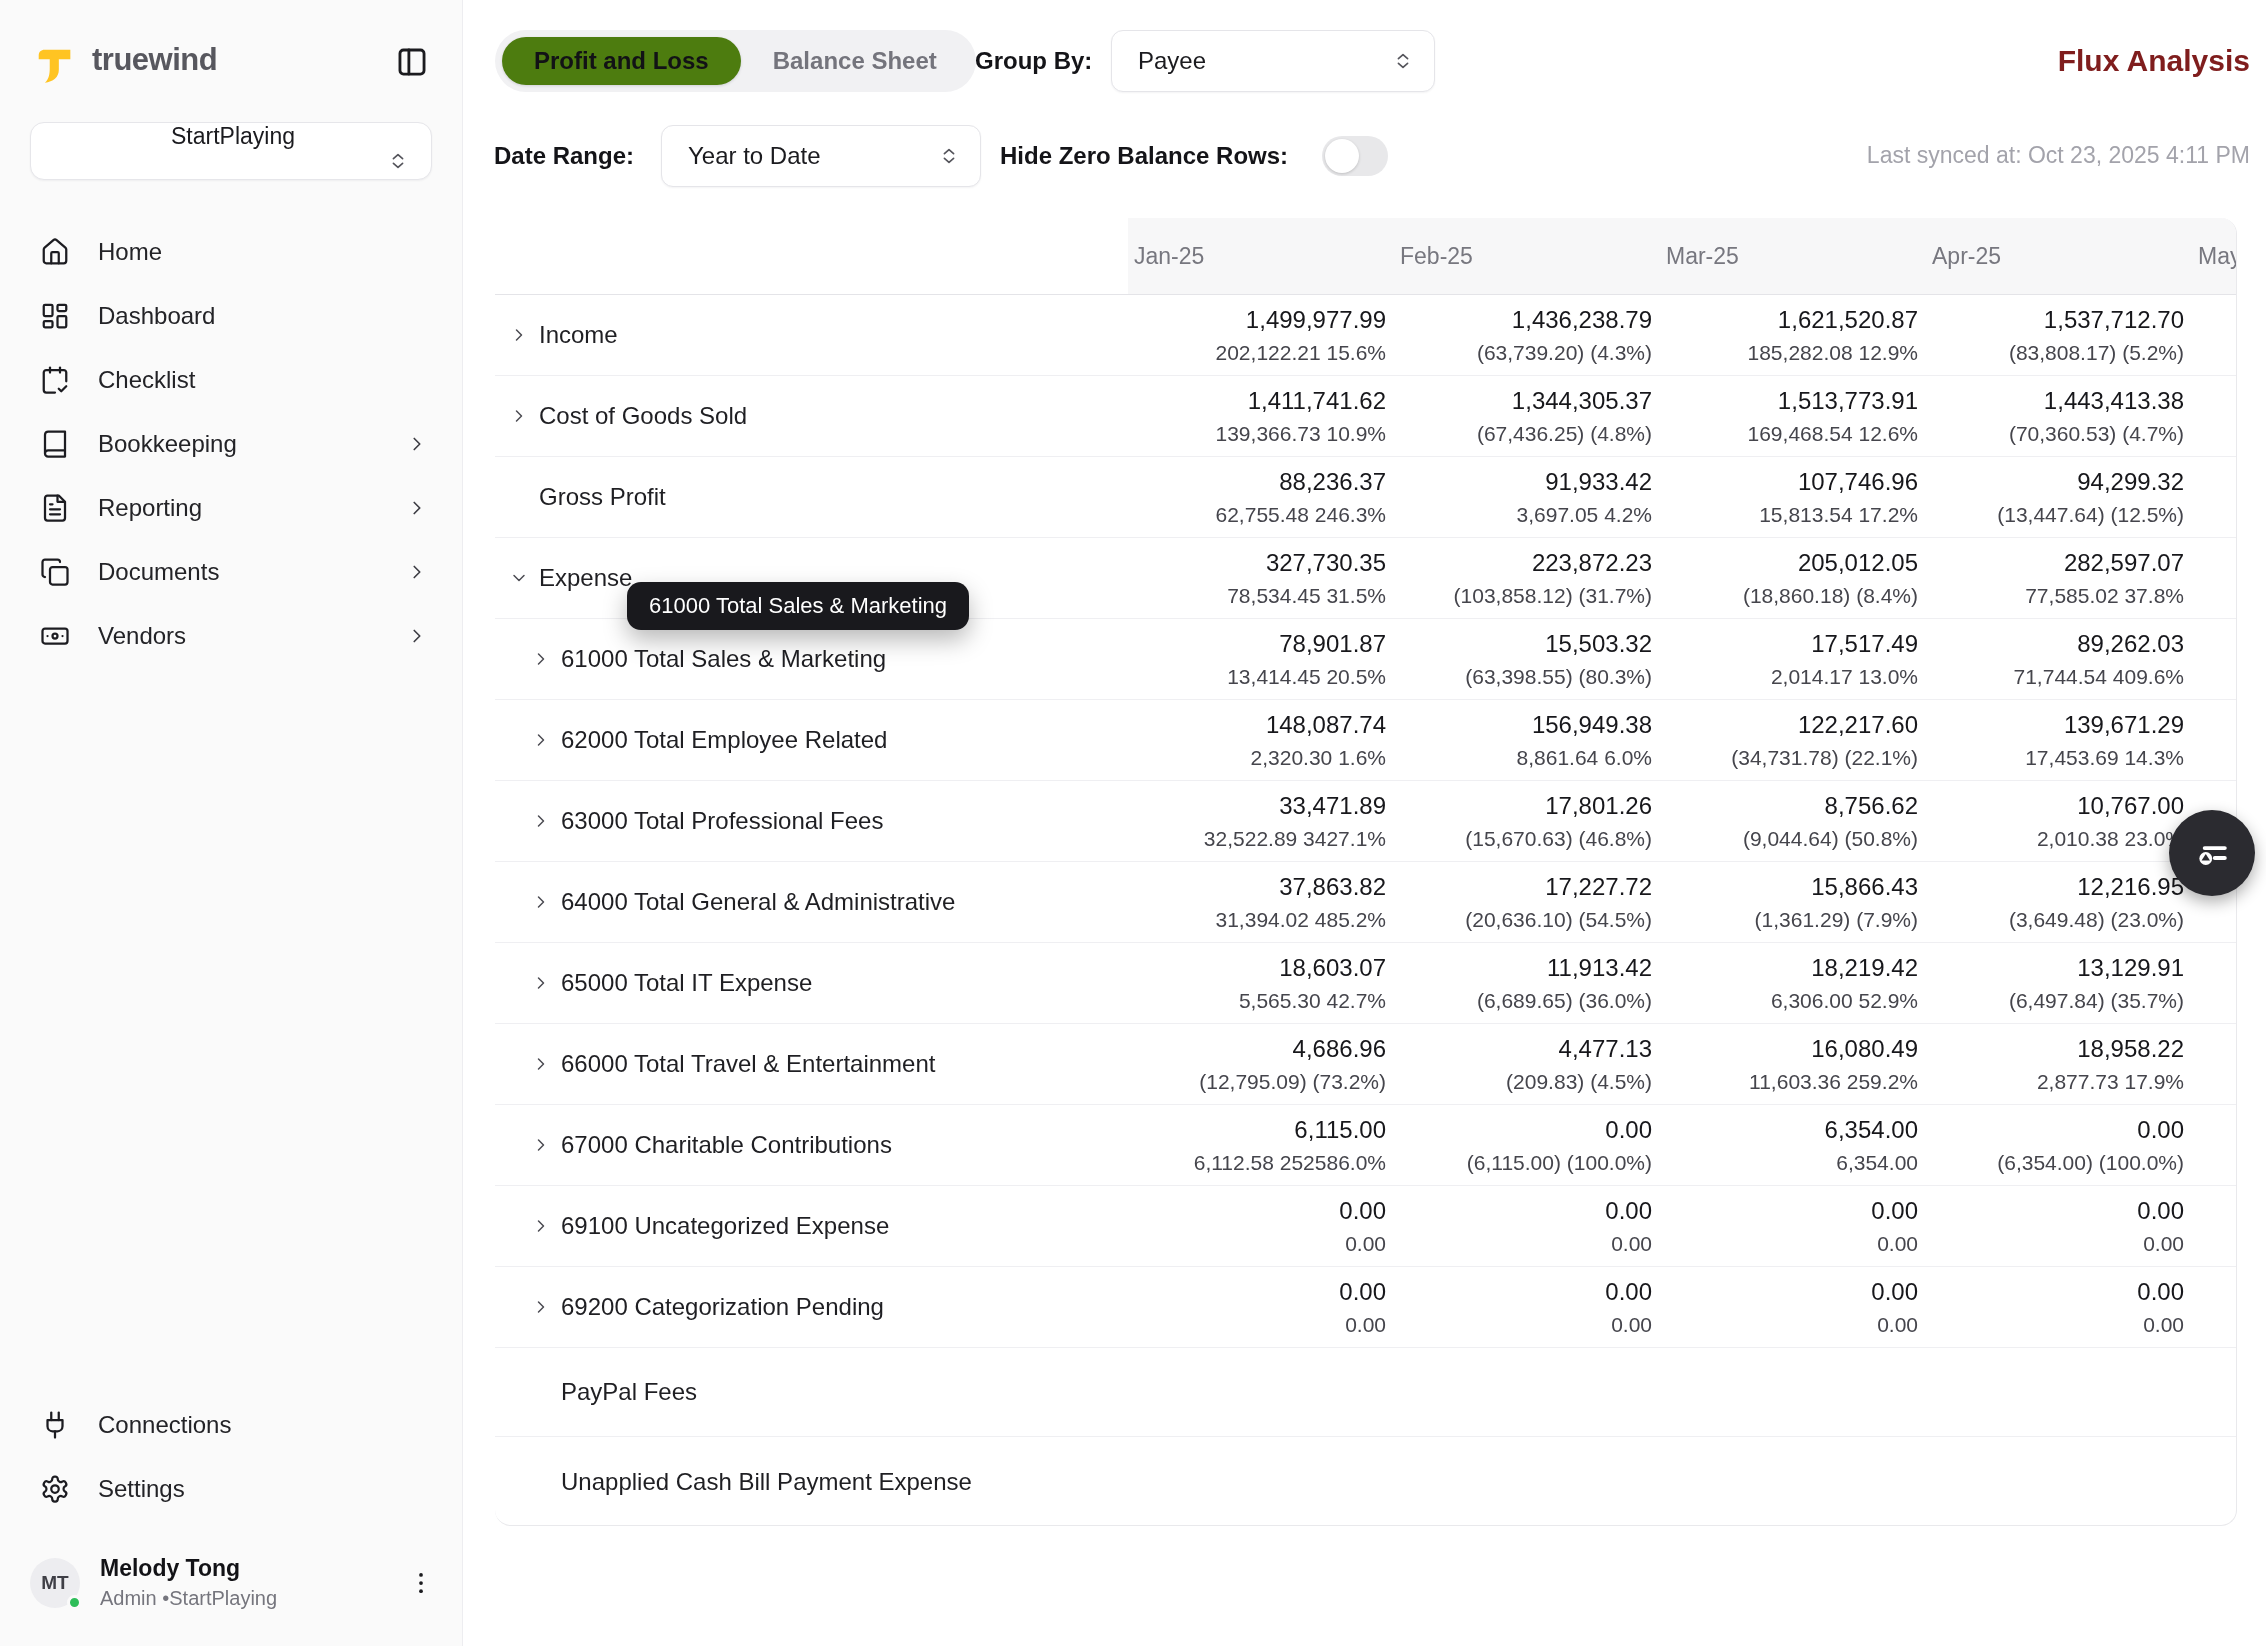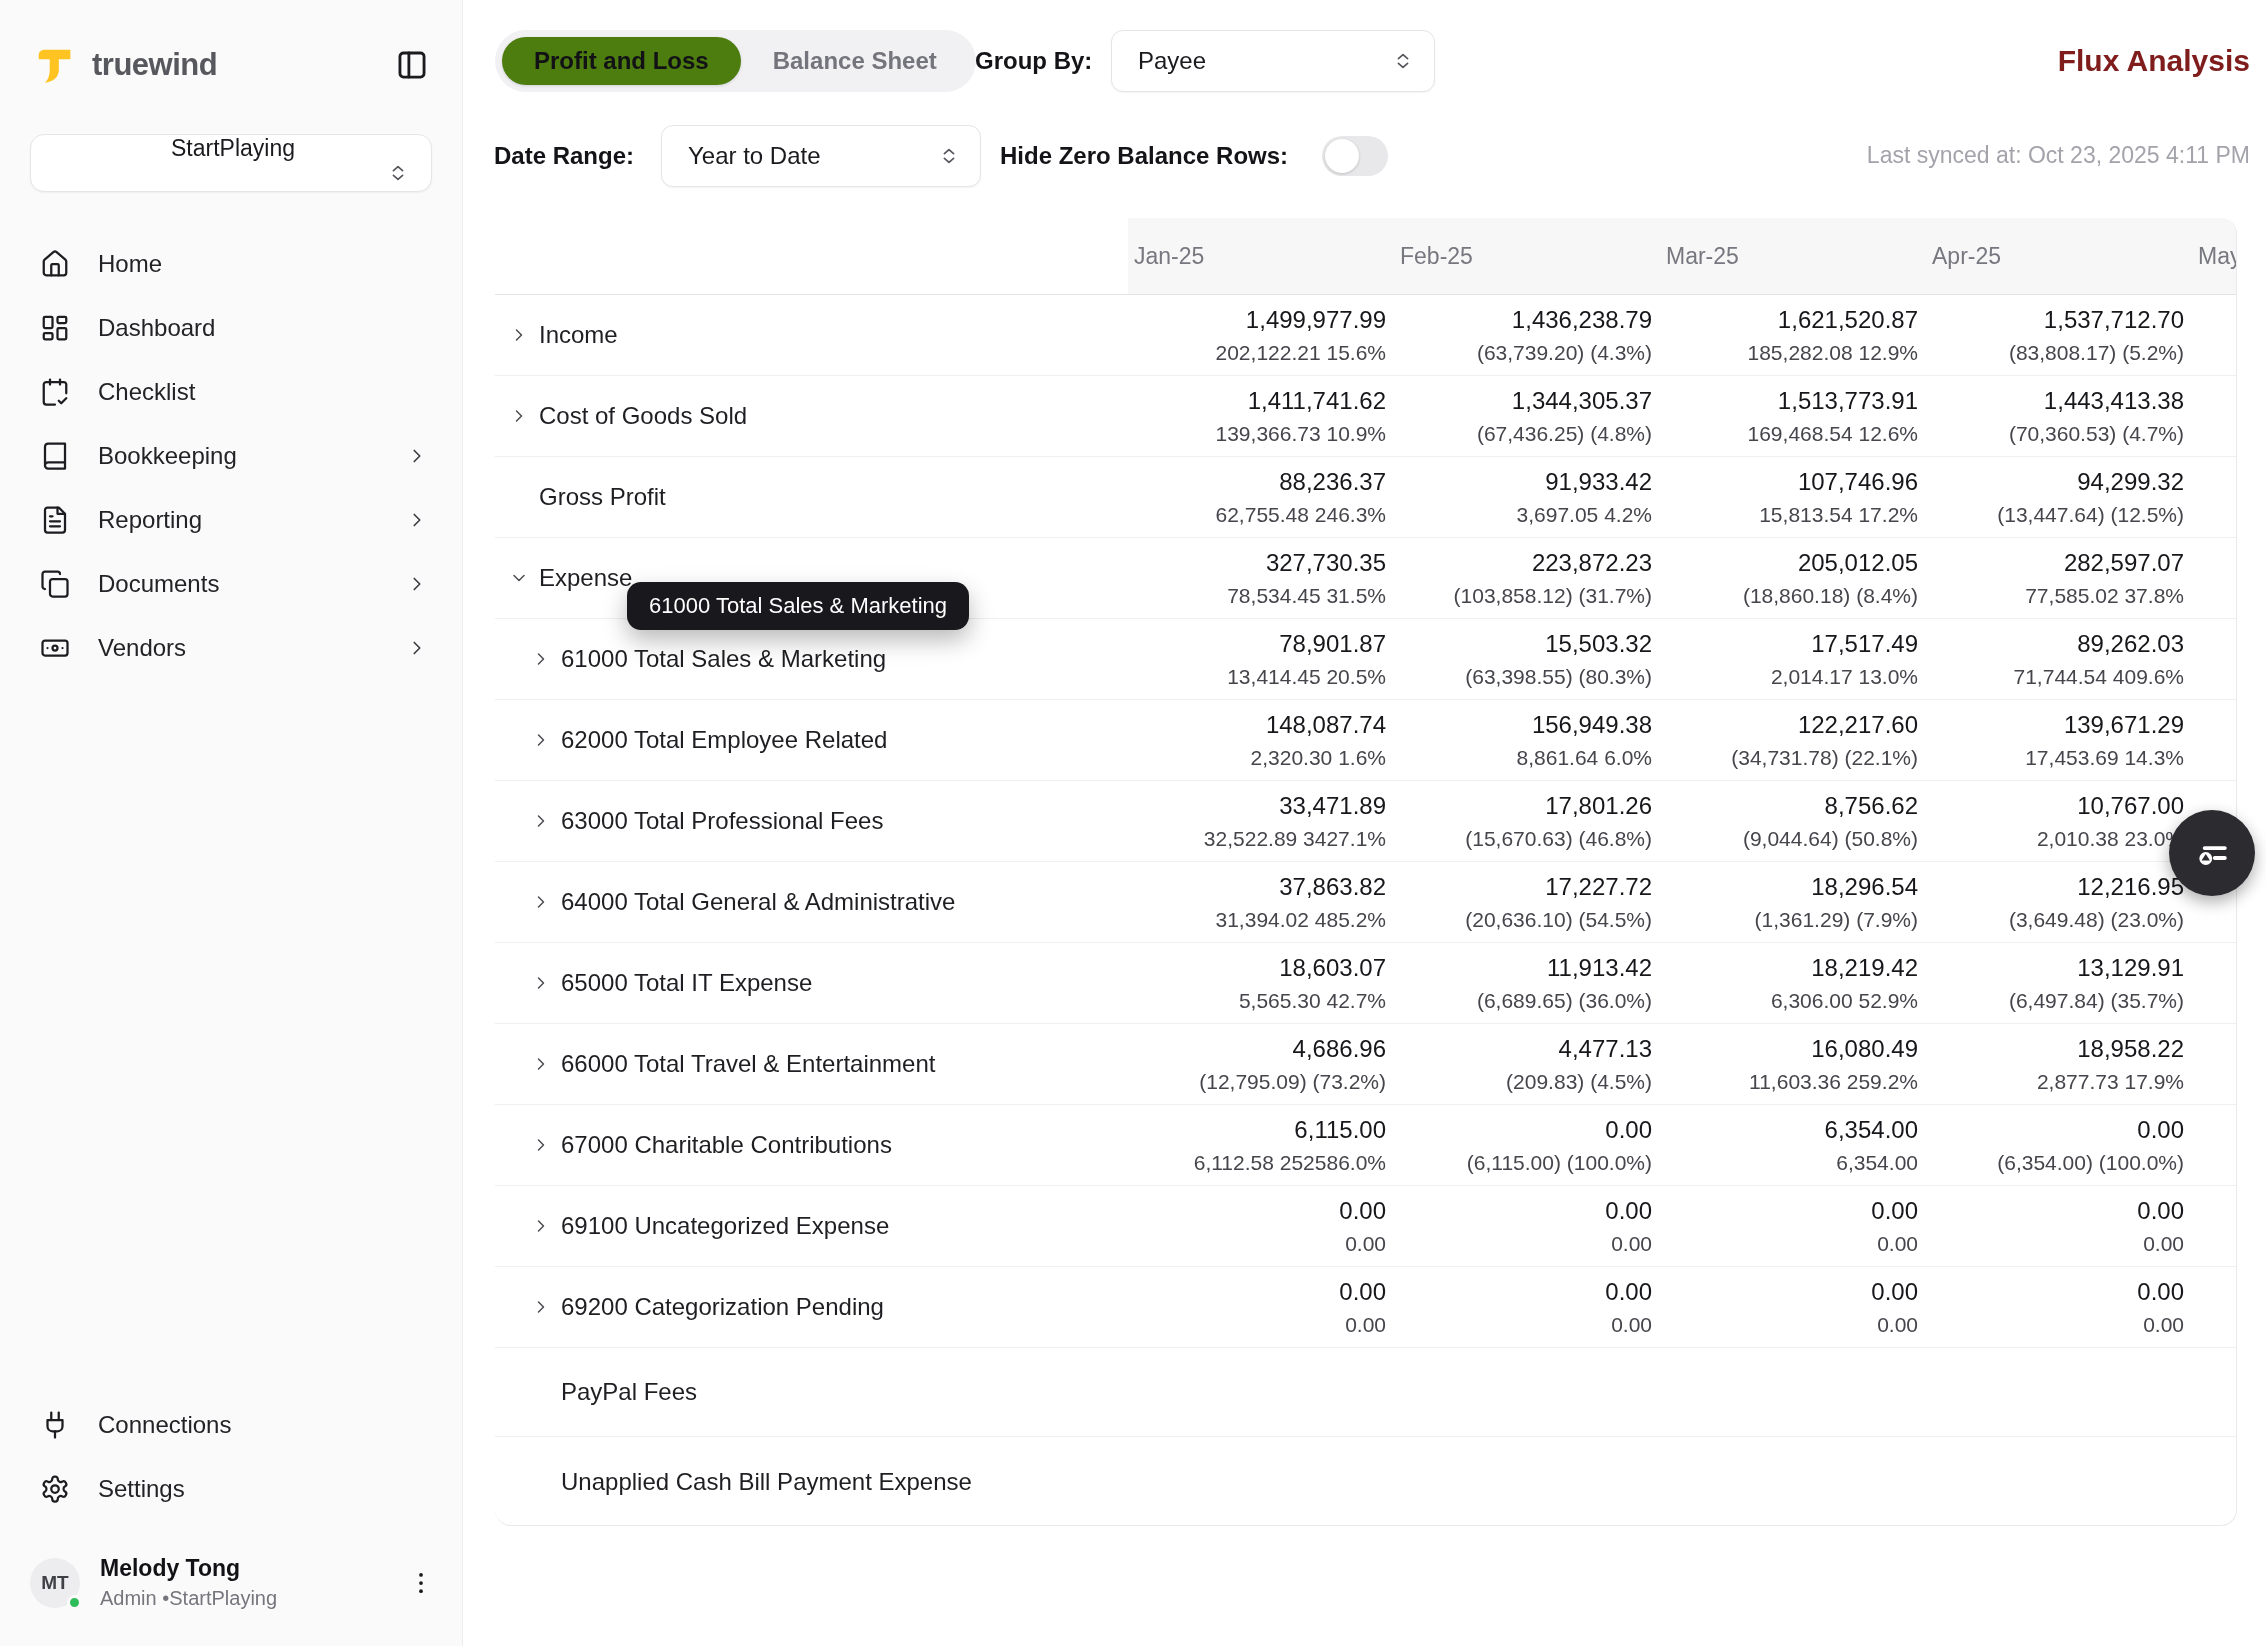--- a/index.html
+++ b/index.html
@@ -2,21 +2,21 @@
 <html><head>
 <meta charset="utf-8">
 <style>
   * { margin:0; padding:0; box-sizing:border-box; }
   html,body { width:2266px; height:1646px; font-family:"Liberation Sans", sans-serif; background:#fff; }
   #root { position:relative; width:2266px; height:1646px; overflow:hidden; background:#fff; }
 
   
   .sidebar { position:absolute; left:0; top:0; bottom:0; width:463px; background:#fafafa;
              border-right:1px solid #ededf0; display:flex; flex-direction:column; }
-  .logo-row { display:flex; align-items:center; margin:42px 30px 12px 32px; }
+  .logo-row { display:flex; margin:42px 30px 0 32px; }
   .logo-mark { width:46px; height:46px; flex:0 0 auto; }
   .brand { font-size:31px; font-weight:700; color:#57575e; margin-left:14px; letter-spacing:-0.5px; }
   .panel-toggle { margin-left:auto; width:40px; height:40px; color:#1b1b1f; display:flex; align-items:center; justify-content:center; cursor:pointer; }
   .panel-toggle svg { width:34px; height:34px; }
 
   .workspace { margin:34px 30px 0 30px; height:58px; background:#fff; border:1px solid #e6e6ea;
                border-radius:14px; display:flex; align-items:center; padding:0 22px 0 26px;
                box-shadow:0 1px 2px rgba(16,24,40,.05); cursor:pointer;flex-direction:column; }
   .workspace-name { font-size:23px; font-weight:500; color:#1b1b1f; }
   .workspace .updown { margin-left:auto; color:#55555c; }
@@ -511,21 +511,21 @@
             </div>
             <div class="cell-val">
               <span class="val-main">37,863.82</span>
               <span class="val-sub">31,394.02 485.2%</span>
             </div>
             <div class="cell-val">
               <span class="val-main">17,227.72</span>
               <span class="val-sub">(20,636.10) (54.5%)</span>
             </div>
             <div class="cell-val">
-              <span class="val-main">18,296.54</span>
+              <span class="val-main">15,866.43</span>
               <span class="val-sub">(1,361.29) (7.9%)</span>
             </div>
             <div class="cell-val">
               <span class="val-main">12,216.95</span>
               <span class="val-sub">(3,649.48) (23.0%)</span>
             </div>
             <div class="cell-val"></div>
           </div>
           <div class="t-row t-data">
             <div class="cell-label lvl1">

